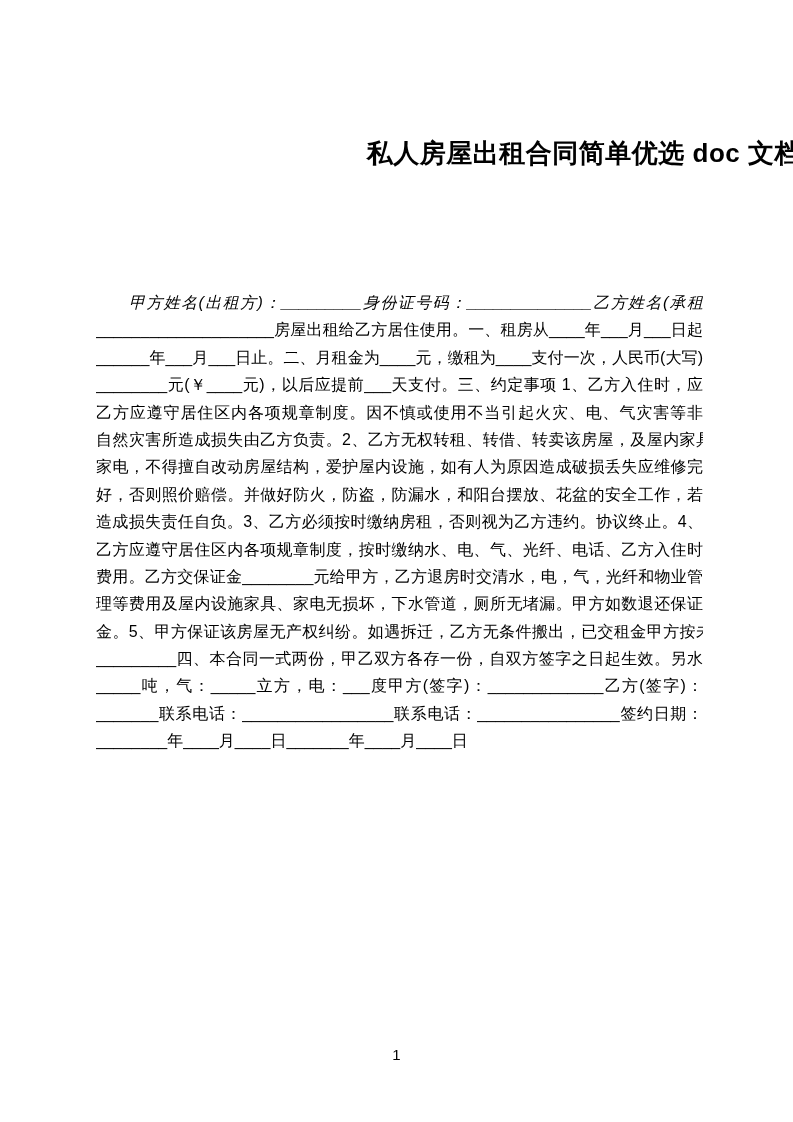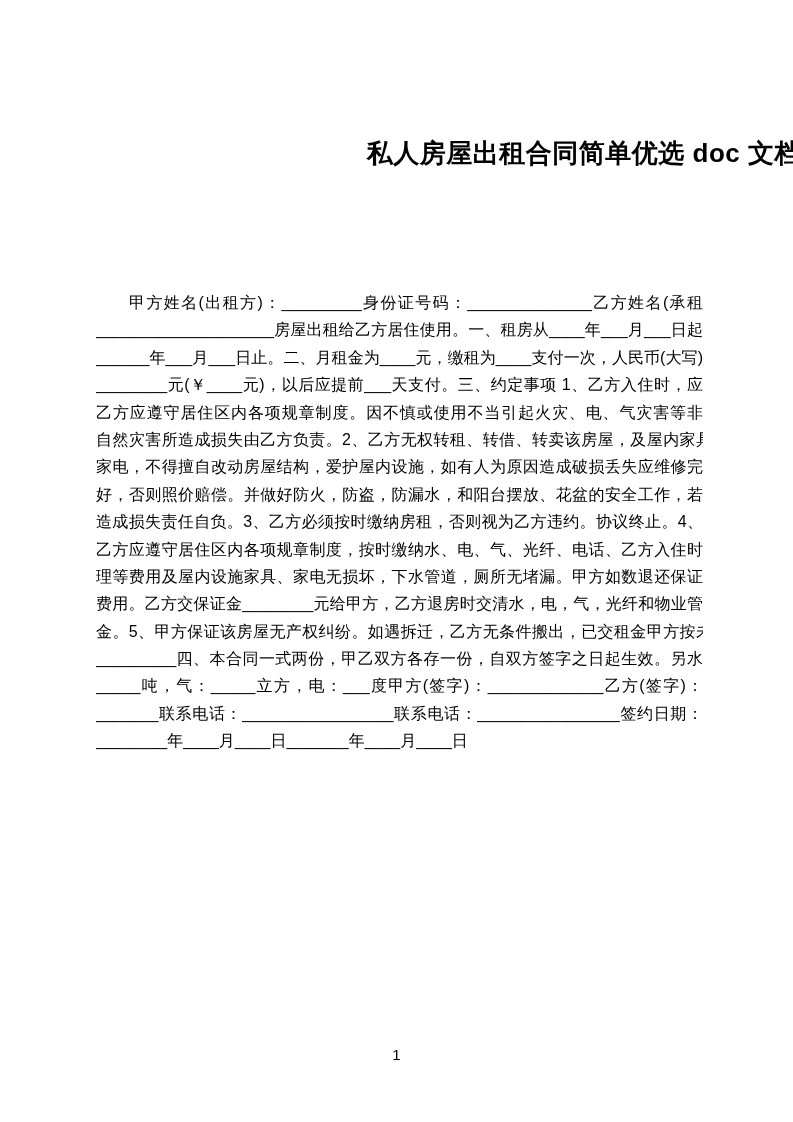--- a/index.html
+++ b/index.html
@@ -38,20 +38,21 @@
   }
   .ln {
     height: 27.4px;
     line-height: 27.4px;
     overflow: hidden;
     text-align: justify;
     text-align-last: justify;
   }
   .ln.indent {
     text-indent: 33px;
+    font-style: italic;
   }
   .ln.short {
     text-align: center;
     text-align-last: left;
   }
   .ln.clip .inner {
     display: block;
     width: 616px;
     text-align: justify;
     text-align-last: justify;
@@ -79,22 +80,22 @@
     <div class="ln">______年___月___日止。二、月租金为____元，缴租为____支付一次，人民币(大写)</div>
     <div class="ln">________元(￥____元)，以后应提前___天支付。三、约定事项 1、乙方入住时，应</div>
     <div class="ln">乙方应遵守居住区内各项规章制度。因不慎或使用不当引起火灾、电、气灾害等非</div>
     <div class="ln clip">
       <span class="inner">自然灾害所造成损失由乙方负责。2、乙方无权转租、转借、转卖该房屋，及屋内家具</span>
     </div>
     <div class="ln">家电，不得擅自改动房屋结构，爱护屋内设施，如有人为原因造成破损丢失应维修完</div>
     <div class="ln">好，否则照价赔偿。并做好防火，防盗，防漏水，和阳台摆放、花盆的安全工作，若</div>
     <div class="ln">造成损失责任自负。3、乙方必须按时缴纳房租，否则视为乙方违约。协议终止。4、</div>
     <div class="ln">乙方应遵守居住区内各项规章制度，按时缴纳水、电、气、光纤、电话、乙方入住时</div>
+    <div class="ln">费用。乙方交保证金________元给甲方，乙方退房时交清水，电，气，光纤和物业管</div>
     <div class="ln">理等费用及屋内设施家具、家电无损坏，下水管道，厕所无堵漏。甲方如数退还保证</div>
-    <div class="ln">费用。乙方交保证金________元给甲方，乙方退房时交清水，电，气，光纤和物业管</div>
     <div class="ln clip">
       <span class="inner">金。5、甲方保证该房屋无产权纠纷。如遇拆迁，乙方无条件搬出，已交租金甲方按未</span>
     </div>
     <div class="ln">_________四、本合同一式两份，甲乙双方各存一份，自双方签字之日起生效。另水</div>
     <div class="ln">_____吨，气：_____立方，电：___度甲方(签字)：_____________乙方(签字)：_____</div>
     <div class="ln">_______联系电话：_________________联系电话：________________签约日期：___</div>
     <div class="ln short">________年____月____日_______年____月____日</div>
   </div>
 
   <div class="page-num">1</div>

